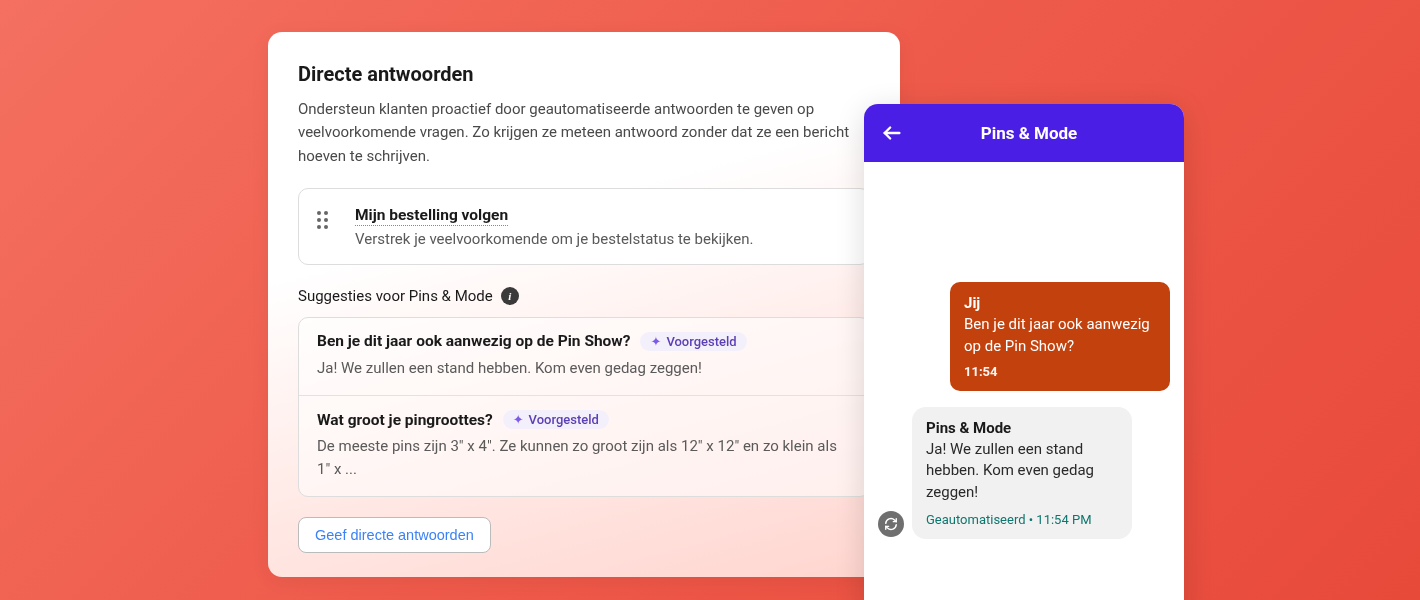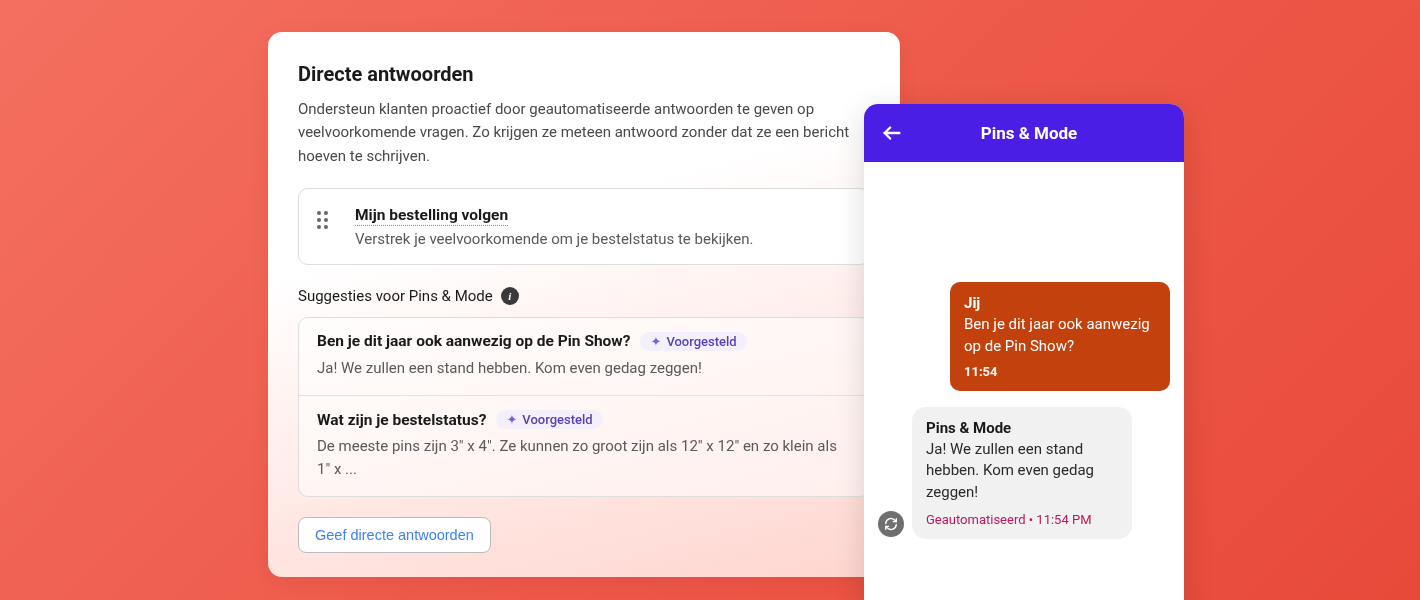--- a/index.html
+++ b/index.html
@@ -252,21 +252,21 @@
     color: #1a1a1a;
   }
   .bubble-in .msg {
     font-size: 15px;
     line-height: 1.45;
     color: #2a2a2a;
   }
   .bubble-in .meta {
     font-size: 13px;
     margin-top: 8px;
-    color: #be185d;
+    color: #0f766e;
   }
 </style>
 </head>
 <body>
 
 <div class="settings-card">
   <h2 class="card-title">Directe antwoorden</h2>
   <p class="card-desc">Ondersteun klanten proactief door geautomatiseerde antwoorden te geven op veelvoorkomende vragen. Zo krijgen ze meteen antwoord zonder dat ze een bericht hoeven te schrijven.</p>
 
   <div class="tracking-box">
@@ -295,21 +295,21 @@
         <span class="suggest-q">Ben je dit jaar ook aanwezig op de Pin Show?</span>
         <span class="pill">
           <span class="sparkle">✦</span>
           <span>Voorgesteld</span>
         </span>
       </div>
       <div class="suggest-a">Ja! We zullen een stand hebben. Kom even gedag zeggen!</div>
     </div>
     <div class="suggest-item">
       <div class="suggest-head">
-        <span class="suggest-q">Wat zijn je bestelstatus?</span>
+        <span class="suggest-q">Wat groot je pingroottes?</span>
         <span class="pill">
           <span class="sparkle">✦</span>
           <span>Voorgesteld</span>
         </span>
       </div>
       <div class="suggest-a">De meeste pins zijn 3" x 4". Ze kunnen zo groot zijn als 12" x 12" en zo klein als 1" x ...</div>
     </div>
   </div>
 
   <button class="outline-btn">Geef directe antwoorden</button>

